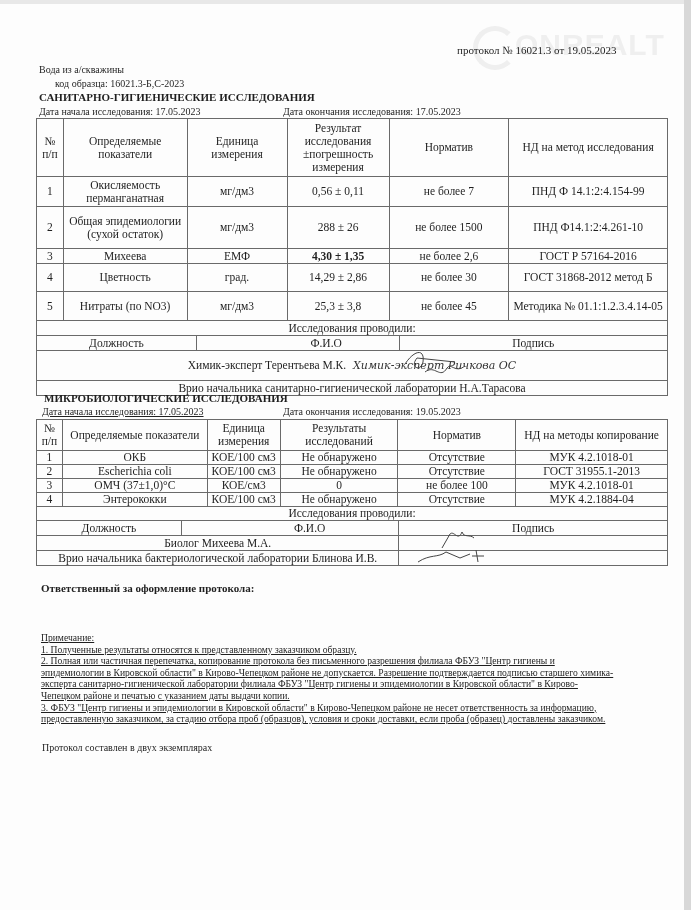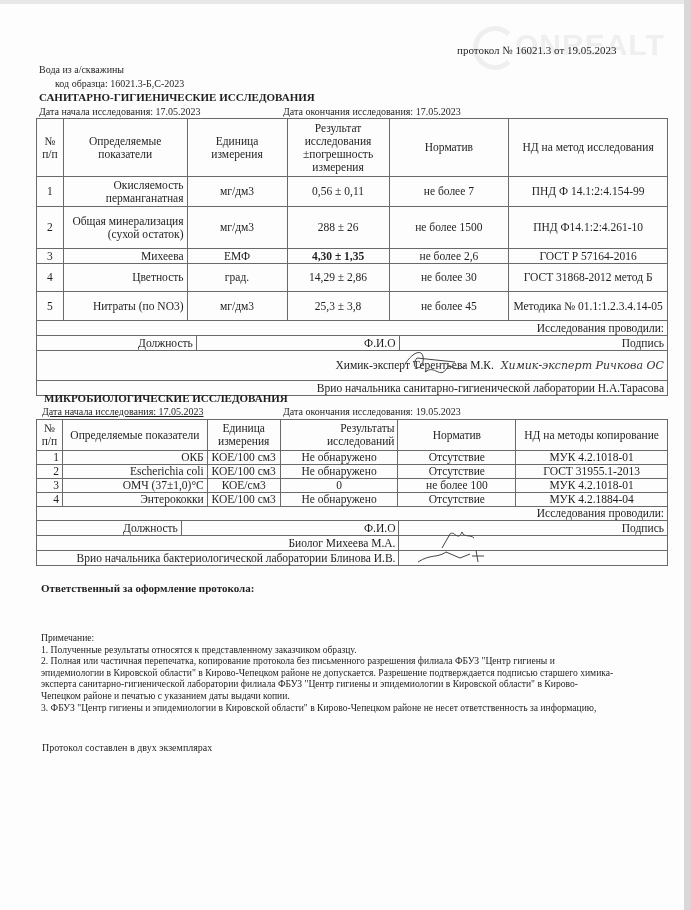--- a/index.html
+++ b/index.html
@@ -12,21 +12,21 @@
                font-weight:bold; font-size:30px; color:#efefef; letter-spacing:1px; }
   .wm-icon { position:absolute; left:473px; top:26px; width:34px; height:34px; border:5px solid #efefef;
              border-radius:50%; border-right-color:transparent; }
   .abs { position:absolute; white-space:nowrap; }
   .t11 { font-size:10px; }
   .t12 { font-size:11px; }
   .bold { font-weight:bold; }
   table { border-collapse:collapse; position:absolute; font-size:11.5px; }
   td, th { border:1px solid #6a6a6a; padding:0 3px; font-weight:normal; line-height:13px; }
   .c { text-align:center; }
-  .l { text-align:right; }
+  .l { text-align:center; }
   .sig { font-family:"DejaVu Serif", serif; font-style:italic; color:#333; font-size:11px; }
   .notes { font-size:9.6px; line-height:11.6px; }
 </style>
 </head>
 <body>
 
 <div class="page">
   <div class="edge-top"></div>
   <div class="edge-right"></div>
   <div class="wm-icon"></div>
@@ -60,21 +60,21 @@
     <tr style="height:30px;">
       <td class="c">1</td>
       <td class="l">Окисляемость перманганатная</td>
       <td class="c">мг/дм3</td>
       <td class="c">0,56 ± 0,11</td>
       <td class="c">не более 7</td>
       <td class="c">ПНД Ф 14.1:2:4.154-99</td>
     </tr>
     <tr style="height:42px;">
       <td class="c">2</td>
-      <td class="l">Общая минерализация (сухой остаток)</td>
+      <td class="l">Общая эпидемиологии (сухой остаток)</td>
       <td class="c">мг/дм3</td>
       <td class="c">288 ± 26</td>
       <td class="c">не более 1500</td>
       <td class="c">ПНД Ф14.1:2:4.261-10</td>
     </tr>
     <tr style="height:15px;">
       <td class="c">3</td>
       <td class="l">Михеева</td>
       <td class="c">ЕМФ</td>
       <td class="c bold">4,30 ± 1,35</td>
@@ -215,24 +215,25 @@
         </tr>
   </tbody>
     </table>
   <svg class="abs" style="left:400px;top:528px;" width="110" height="40">
     <path d="M42 20 L 50 6 C 54 2, 58 14, 62 4 C 64 10, 70 6, 74 10" stroke="#444" stroke-width="1" fill="none"></path>
     <path d="M18 34 C 30 26, 38 30, 46 24 L 60 30 L 70 26 M 76 22 L 78 34 M 72 28 L 84 28" stroke="#444" stroke-width="1" fill="none"></path>
   </svg>
 
   <div class="abs t12 bold" style="left:41px;top:582px;">Ответственный за оформление протокола:</div>
 
-  <div class="abs notes" style="left:41px;top:632px;">
+  <div class="abs notes" style="left:41px;top:632px;text-decoration:underline;">
     <div>Примечание:</div>
     <div>1. Полученные результаты относятся к представленному заказчиком образцу.</div>
     <div>2. Полная или частичная перепечатка, копирование протокола без письменного разрешения филиала ФБУЗ "Центр гигиены и</div>
     <div>эпидемиологии в Кировской области" в Кирово-Чепецком районе не допускается. Разрешение подтверждается подписью старшего химика-</div>
     <div>эксперта санитарно-гигиенической лаборатории филиала ФБУЗ "Центр гигиены и эпидемиологии в Кировской области" в Кирово-</div>
     <div>Чепецком районе и печатью с указанием даты выдачи копии.</div>
     <div>3. ФБУЗ "Центр гигиены и эпидемиологии в Кировской области" в Кирово-Чепецком районе не несет ответственность за информацию,</div>
+    <div>предоставленную заказчиком, за стадию отбора проб (образцов), условия и сроки доставки, если проба (образец) доставлены заказчиком.</div>
   </div>
 
   <div class="abs t11" style="left:42px;top:742px;">Протокол составлен в двух экземплярах</div>
 </div>
 
 </body></html>

